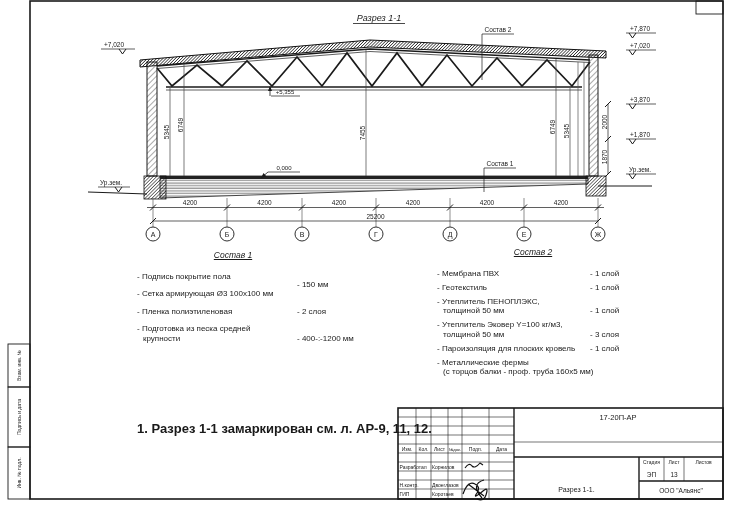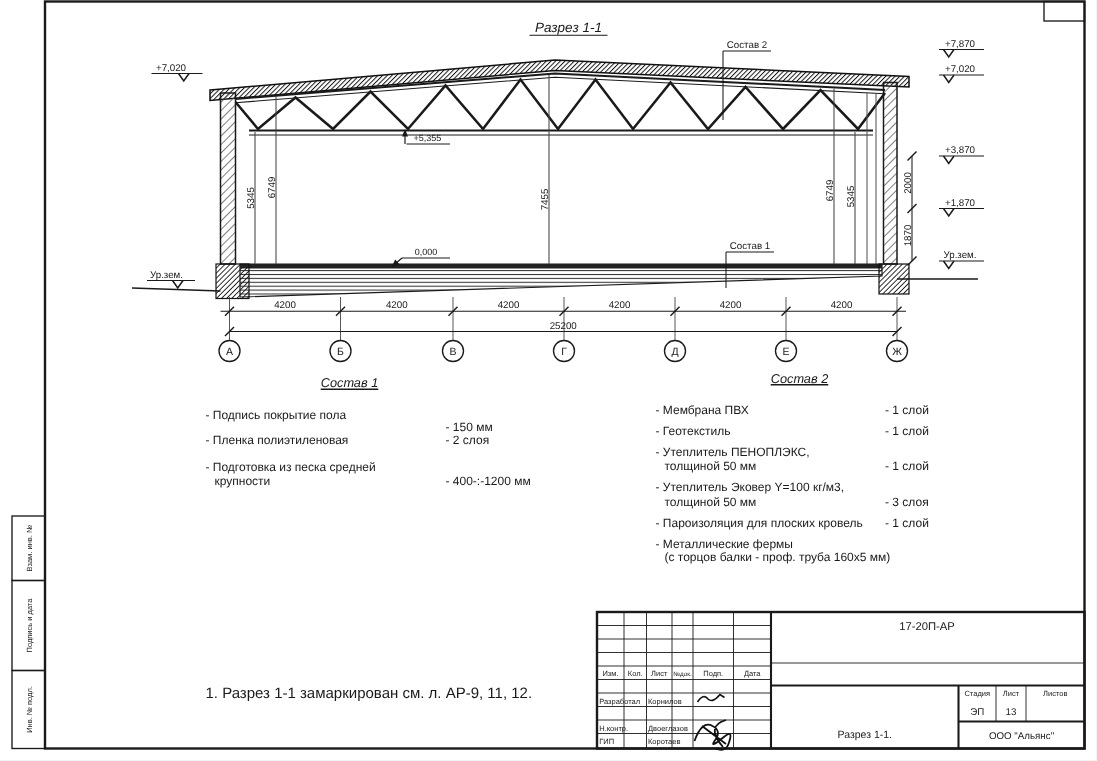--- a/index.html
+++ b/index.html
@@ -8,21 +8,21 @@
   .page svg{position:absolute;left:0;top:0;}
   .list{position:absolute;width:192px;font-size:8px;line-height:9.5px;color:#1a1a1a;}
   .list .ltitle{font-style:italic;text-align:center;text-decoration:underline;font-size:8.5px;margin-bottom:11px;}
   .list .row{position:relative;margin-bottom:8px;white-space:pre-line;padding-left:6px;text-indent:-6px;}
   .list.tight .row{margin-bottom:4.5px;}
   .list .val{position:absolute;bottom:0;white-space:nowrap;text-indent:0;}
   #sostav1{left:137px;top:251px;}
   #sostav1 .val{left:160px;}
   #sostav2{left:437px;top:248px;}
   #sostav2 .val{left:153px;}
-  .note{position:absolute;left:137px;top:457px;font-size:10px;color:#1a1a1a;}
+  .note{position:absolute;left:137px;top:421px;font-size:13px;color:#1a1a1a;font-weight:bold;}
   text{fill:#1a1a1a;}
 </style>
 </head>
 <body>
 
 <div class="page">
 
 <svg width="731" height="507" viewBox="0 0 731 507">
   <defs>
     <pattern id="hatch" width="4" height="4" patternUnits="userSpaceOnUse" patternTransform="rotate(45)">
@@ -271,20 +271,21 @@
     <text x="703.5" y="476.5" font-size="6.5" text-anchor="middle"></text>
     <text x="576.5" y="492" font-size="7" text-anchor="middle">Разрез 1-1.</text>
     <text x="681" y="492.5" font-size="6.5" text-anchor="middle">ООО "Альянс"</text>
   </g>
 </svg>
 
   <div class="list" id="sostav1">
     <div class="ltitle">Состав 1</div>
     <div class="row"><span>- Подпись покрытие пола</span><span class="val"></span></div>
     <div class="row"><span class="val">- 150 мм</span></div>
+    <div class="row"><span>- Сетка армирующая Ø3 100х100 мм</span><span class="val"></span></div>
     <div class="row"><span>- Пленка полиэтиленовая</span><span class="val">- 2 слоя</span></div>
     <div class="row"><span>- Подготовка из песка средней
 крупности</span><span class="val">- 400-:-1200 мм</span></div>
   </div>
 
   <div class="list tight" id="sostav2">
     <div class="ltitle">Состав 2</div>
     <div class="row"><span>- Мембрана ПВХ</span><span class="val">- 1 слой</span></div>
     <div class="row"><span>- Геотекстиль</span><span class="val">- 1 слой</span></div>
     <div class="row"><span>- Утеплитель ПЕНОПЛЭКС,

